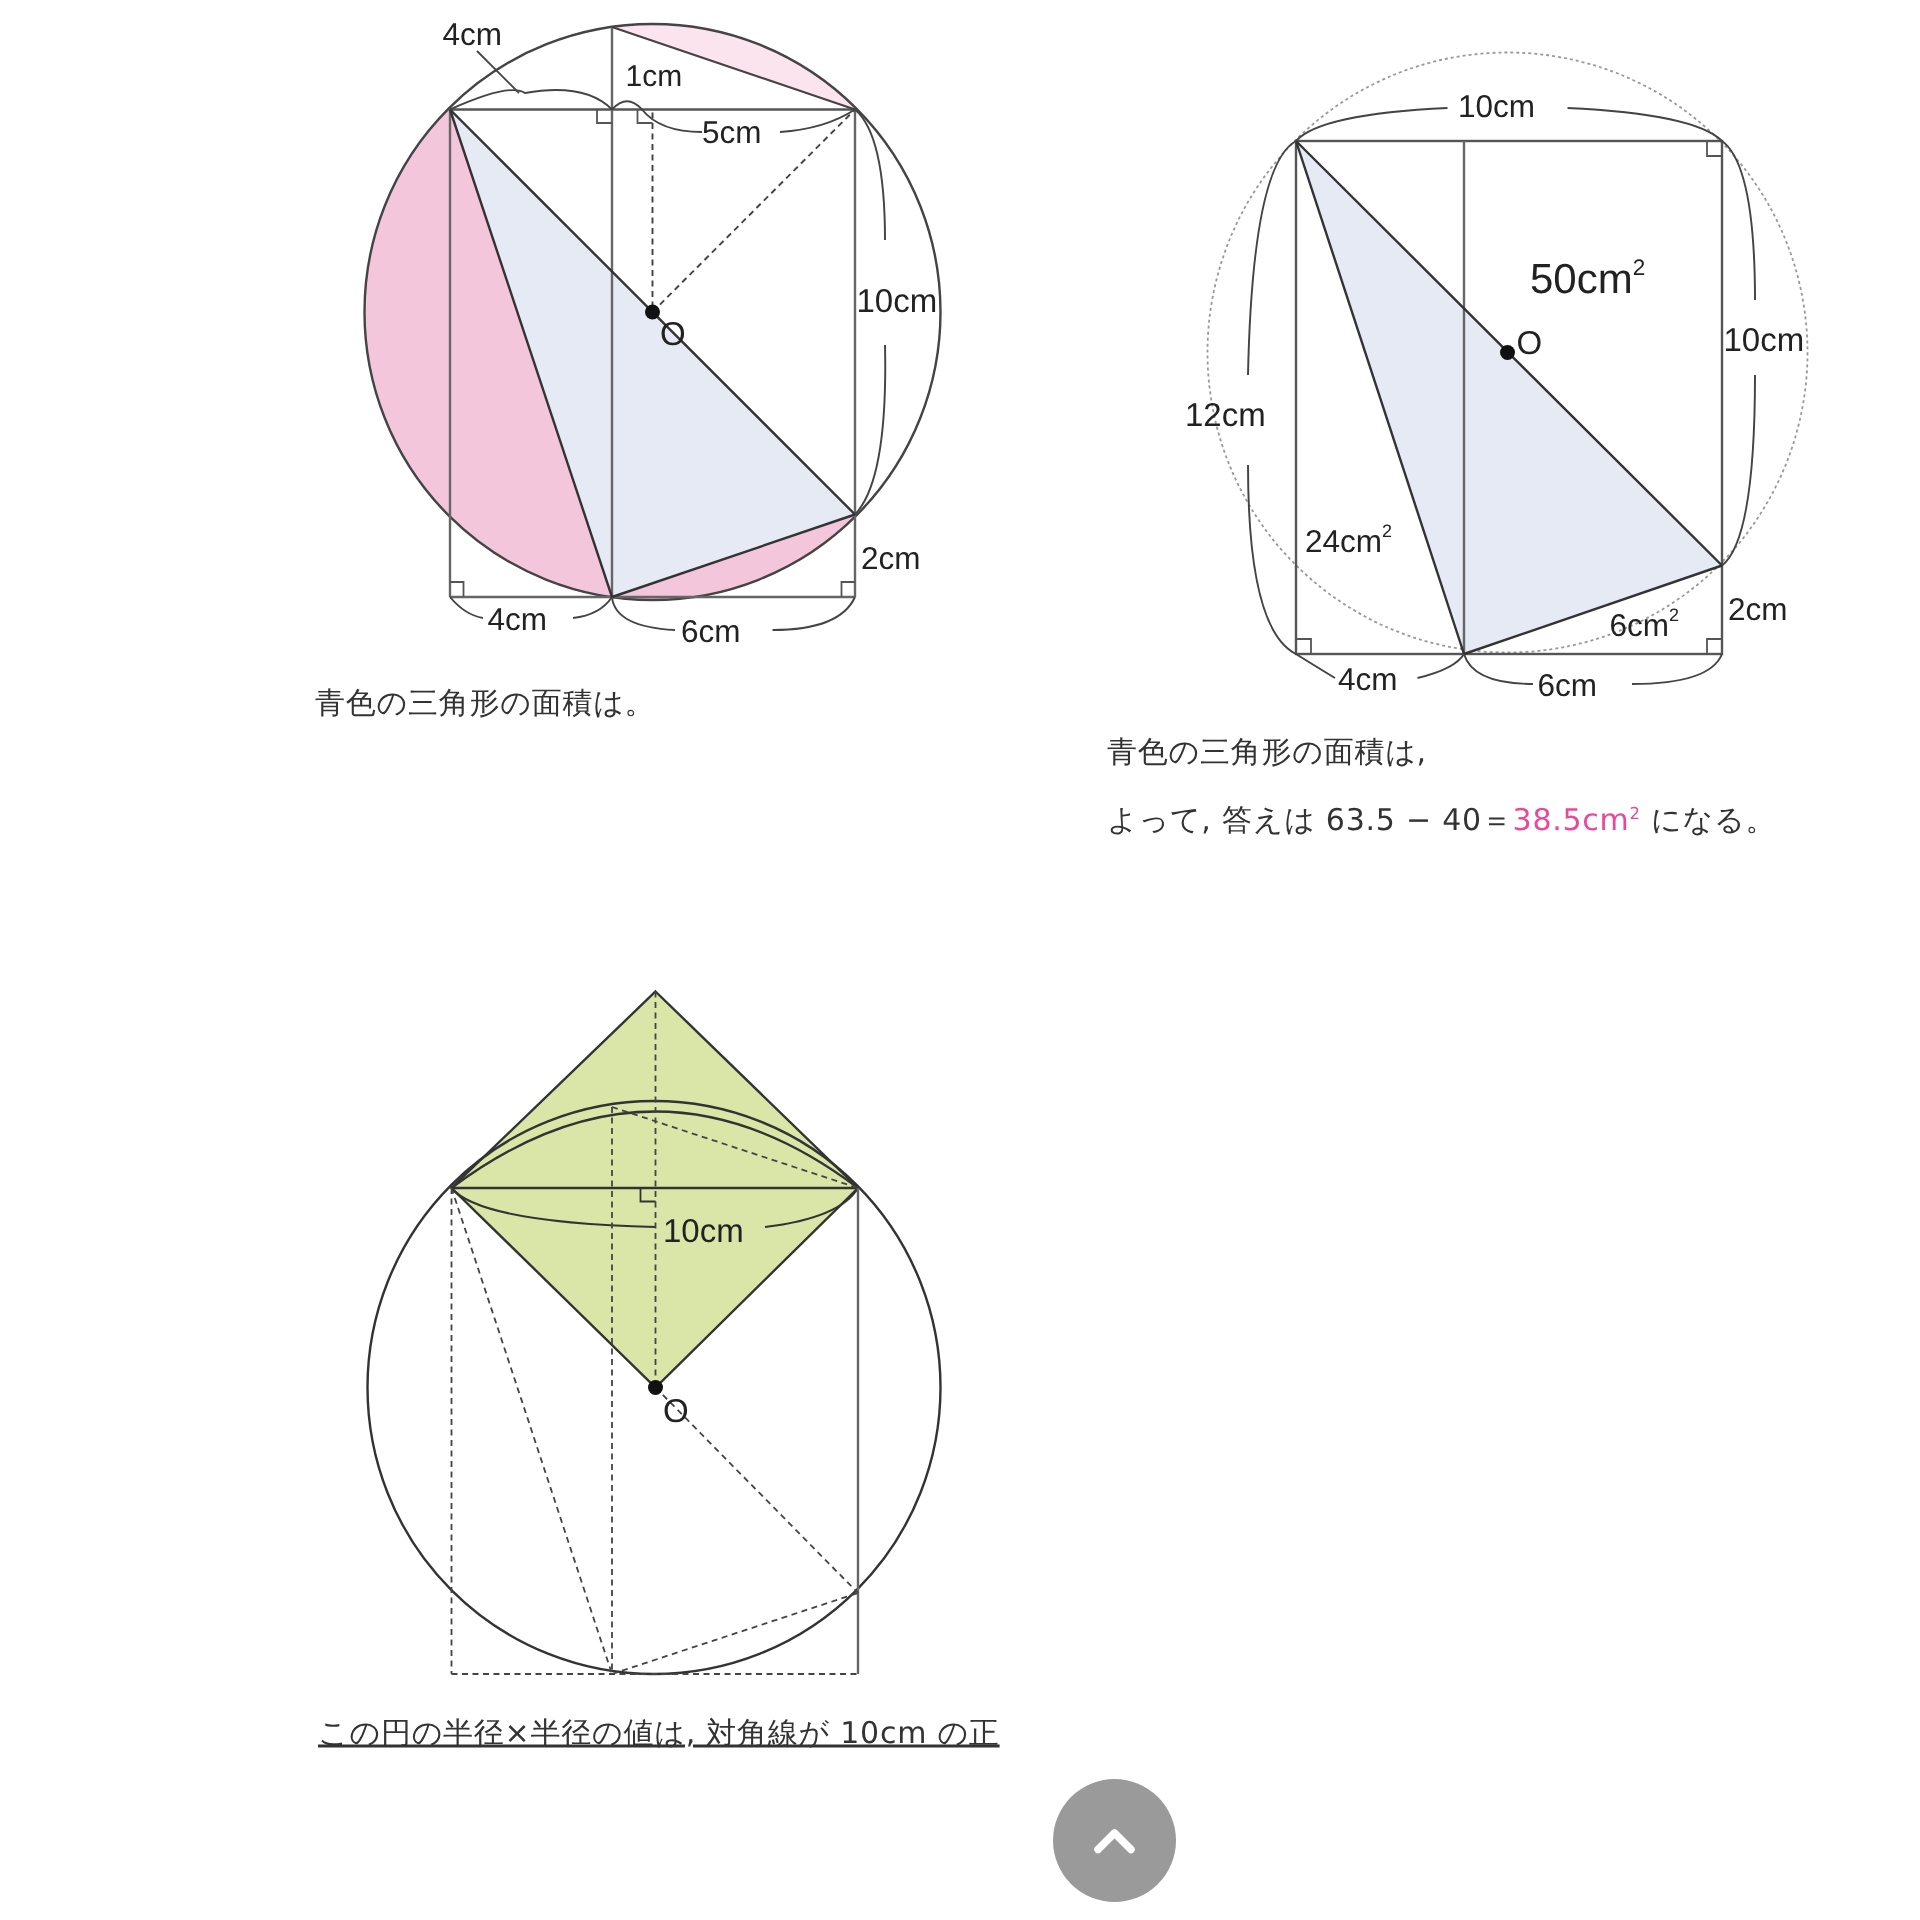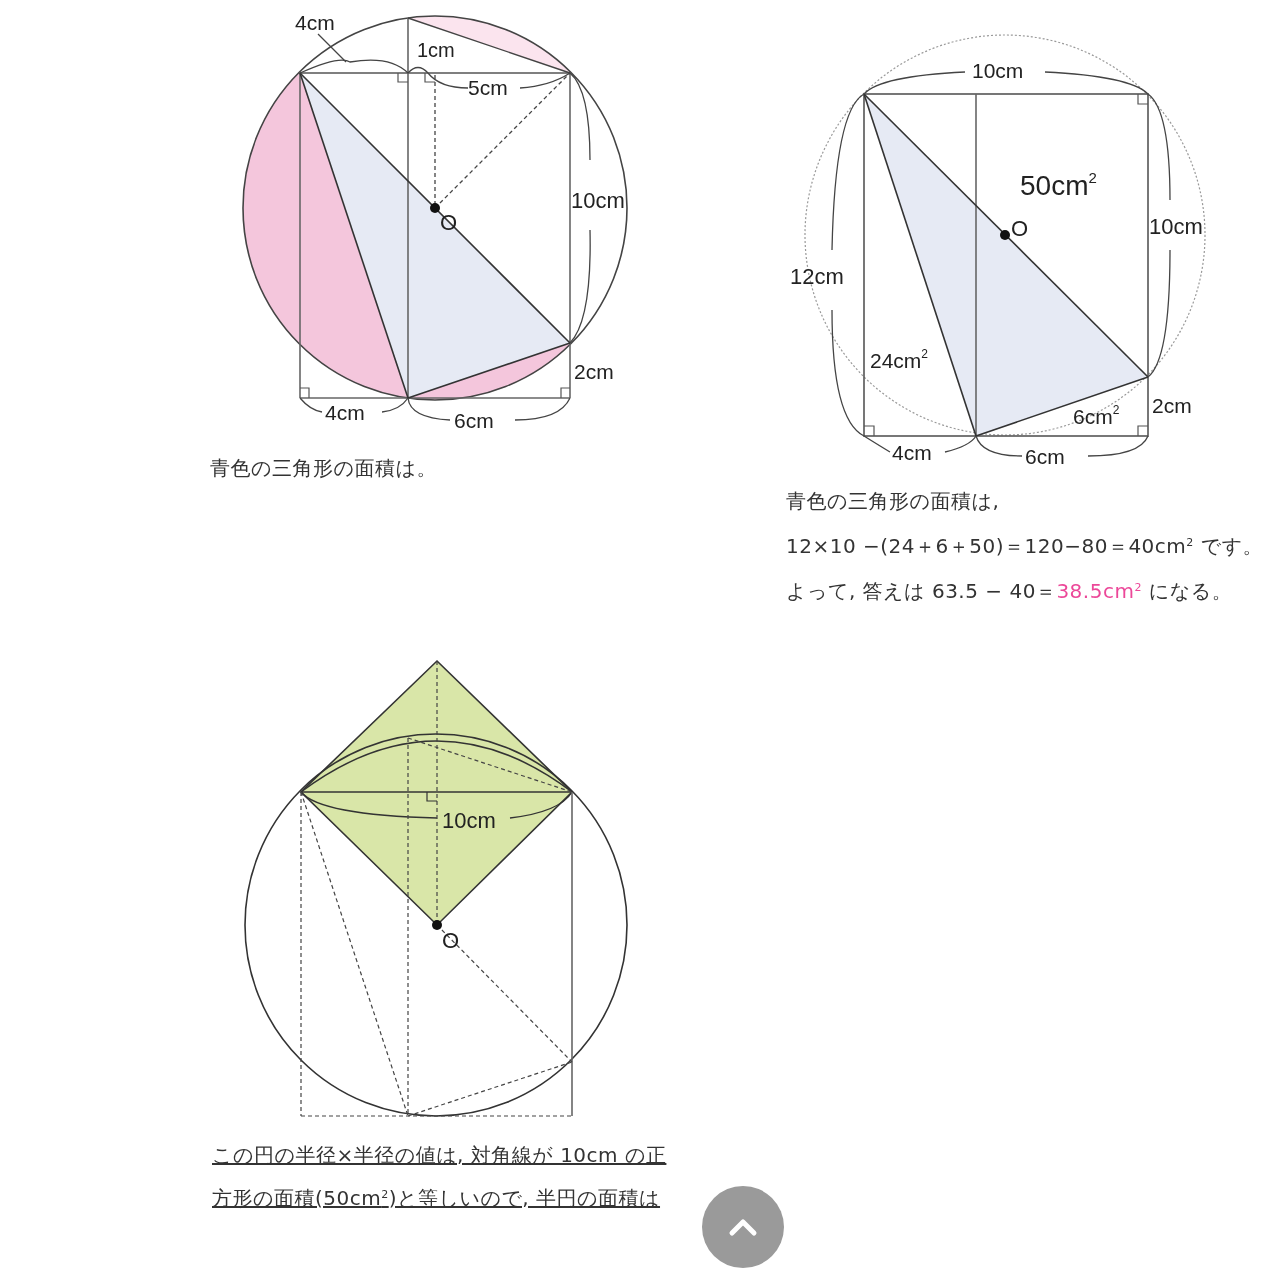--- a/index.html
+++ b/index.html
@@ -123,28 +123,26 @@
   <polyline points="427,792 427,801 437,801" fill="none" stroke="#333" stroke-width="1.2"></polyline>
   <circle cx="437" cy="925" r="5" fill="#111"></circle>
   <text class="lbl" x="442" y="828" font-size="22">10cm</text>
   <text class="lbl" x="442" y="948" font-size="22">O</text>
 </svg>
 
 <div class="para" style="left:210px; top:450px;">
   <span class="line">青色の三角形の面積は。</span>
 </div>
 
-<div class="para" style="left:738px; top:480px; line-height:42px;margin-left:48px;">
+<div class="para" style="left:738px; top:480px; line-height:42px;">
   <span class="line">青色の三角形の面積は,</span>
-  <span class="line"><span>12×10 −(24＋6＋50)＝120−80＝40cm</span><sup>2</sup><span> です。</span></span>
   <span class="line"><span>よって, 答えは 63.5 − 40＝</span><span class="red"><span>38.5cm</span><sup>2</sup></span><span> になる。</span></span>
 </div>
 
 <div class="para" style="left:212px; top:1135px; line-height:40px;text-decoration:underline;">
   <span class="line">この円の半径×半径の値は, 対角線が 10cm の正</span>
-  <span class="line"><span>方形の面積(50cm</span><sup>2</sup><span>)と等しいので, 半円の面積は</span></span>
 </div>
 
 <div class="scroll-top">
   <svg width="30" height="20" viewBox="0 0 30 20">
     <polyline points="4,16 15,5 26,16" fill="none" stroke="#ffffff" stroke-width="5" stroke-linecap="round" stroke-linejoin="round"></polyline>
   </svg>
 </div>
 
 </body></html>

